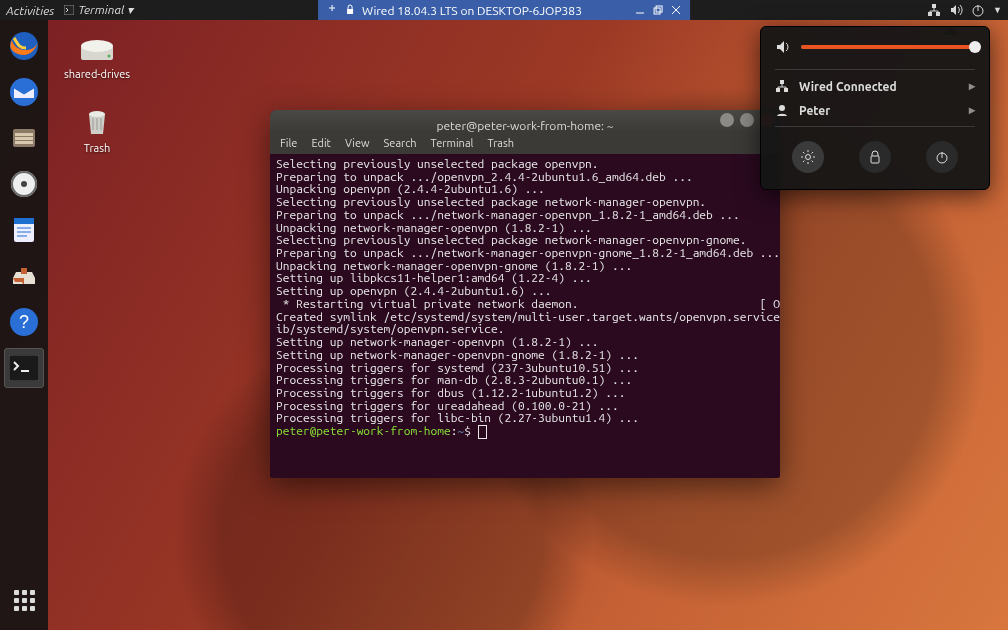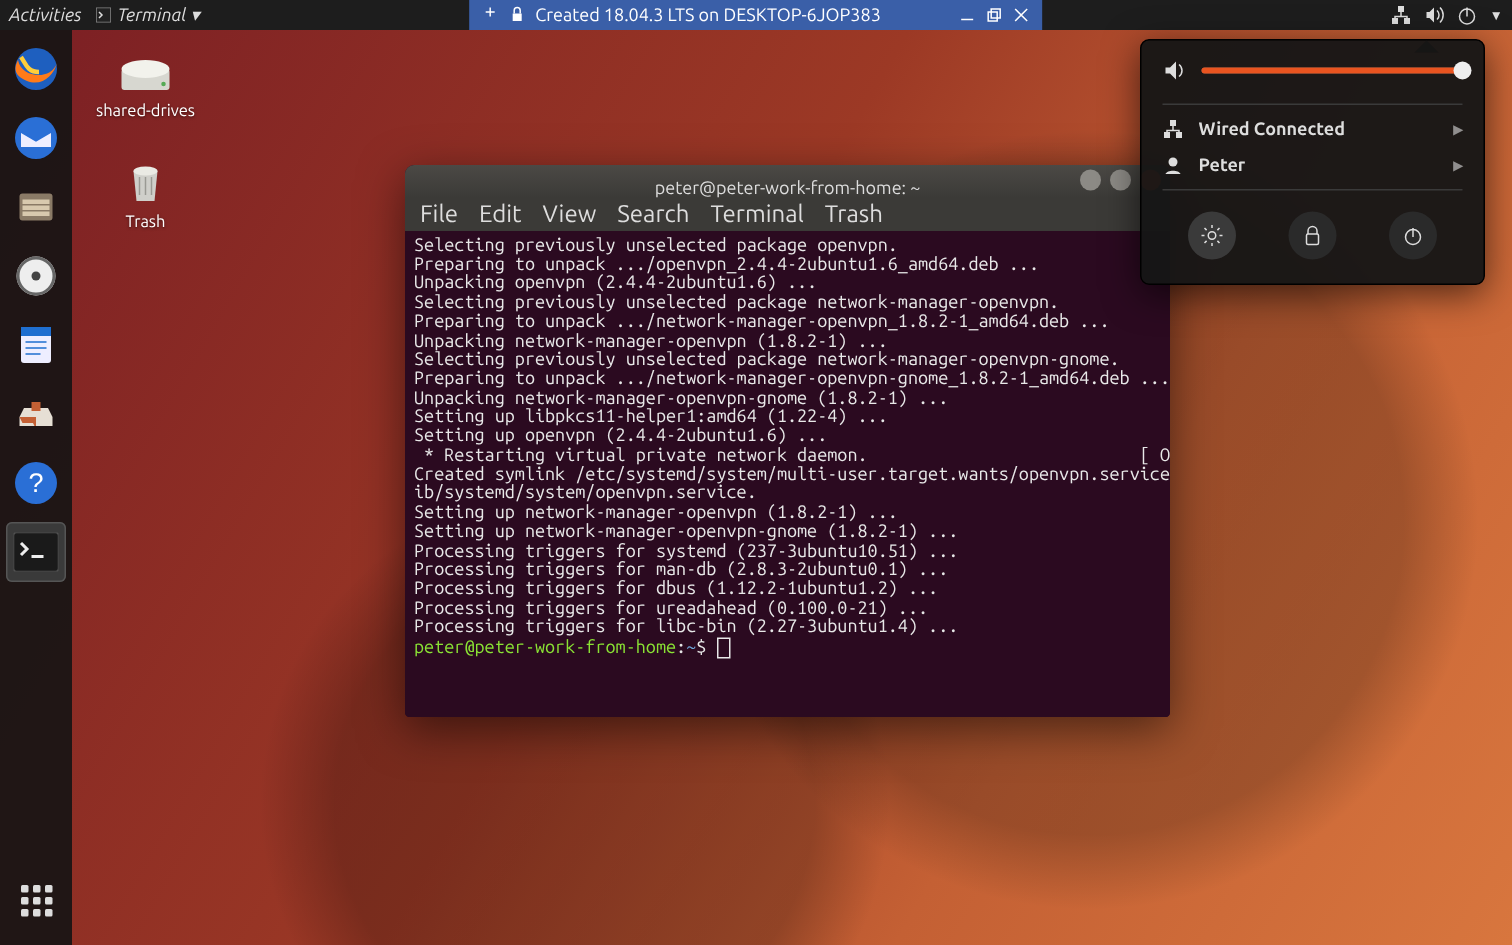--- a/index.html
+++ b/index.html
@@ -25,21 +25,21 @@
   .apps-grid{width:20px;height:20px;display:grid;grid-template-columns:repeat(3,5px);grid-template-rows:repeat(3,5px);gap:3px;}
   .apps-grid span{background:#ddd;border-radius:1px;}
   
   .dicon{position:absolute;width:70px;text-align:center;color:#fff;font-size:11px;text-shadow:0 1px 2px rgba(0,0,0,.6);}
   .dicon .glyph{width:40px;height:32px;margin:0 auto 4px;}
   
   .termwin{position:absolute;left:270px;top:110px;width:510px;border-radius:6px 6px 3px 3px;box-shadow:0 8px 30px rgba(0,0,0,.5);overflow:hidden;background:#300a24;}
   .term-title{height:22px;background:linear-gradient(#4b4945,#3b3a37);display:flex;align-items:flex-end;justify-content:center;color:#ddd;font-size:12px;position:relative;}
   .term-controls{position:absolute;right:6px;top:3px;display:flex;gap:6px;}
   .term-controls span{width:14px;height:14px;border-radius:50%;display:inline-block;}
-  .term-menu{height:22px;background:#3b3a37;display:flex;align-items:center;gap:14px;padding:0 10px;color:#ddd;font-size:16px;}
+  .term-menu{height:22px;background:#3b3a37;display:flex;align-items:center;gap:14px;padding:0 10px;color:#ddd;font-size:11px;}
   .term-body{background:#2b0a20;color:#e8e8e8;font-family:"Ubuntu Mono","DejaVu Sans Mono",monospace;font-size:12px;line-height:1.06;padding:4px 6px 20px;white-space:pre;min-height:300px;}
   .prompt-user{color:#8ae234;}
   .prompt-path{color:#6fa8dc;}
   .cursor{display:inline-block;width:7px;height:12px;border:1px solid #e8e8e8;vertical-align:middle;}
   
   .sysmenu{position:absolute;right:18px;top:26px;width:200px;background:rgba(22,22,22,0.96);border-radius:6px;border:1px solid #000;box-shadow:0 6px 24px rgba(0,0,0,.6);padding:12px 14px 16px;font-weight:bold;}
   .sysmenu::before{content:"";position:absolute;top:-8px;right:30px;border:8px solid transparent;border-bottom-color:rgba(22,22,22,0.96);}
   .vol-row{display:flex;align-items:center;gap:10px;margin-bottom:14px;}
   .slider{flex:1;height:4px;background:#555;border-radius:2px;position:relative;}
   .slider .fill{position:absolute;left:0;top:0;bottom:0;background:#e95420;border-radius:2px;}
@@ -70,21 +70,21 @@
     </span>
   </div>
   <div class="center">
     <svg class="winbtn" viewBox="0 0 12 12">
         <path d="M6 1v6M3 4h6" stroke="#fff"></path>
       </svg>
     <svg class="winbtn" viewBox="0 0 12 12">
         <rect x="3" y="5" width="6" height="5" fill="#fff"></rect>
         <path d="M4 5V3a2 2 0 014 0v2" stroke="#fff" fill="none"></path>
       </svg>
-    <span>Created 18.04.3 LTS on DESKTOP-6JOP383</span>
+    <span>Wired 18.04.3 LTS on DESKTOP-6JOP383</span>
     <span style="width:40px"></span>
     <svg class="winbtn" viewBox="0 0 12 12">
         <path d="M2 9h8" stroke="#fff"></path>
       </svg>
     <svg class="winbtn" viewBox="0 0 12 12">
         <rect x="2" y="4" width="6" height="6" fill="none" stroke="#fff"></rect>
         <rect x="4" y="2" width="6" height="6" fill="none" stroke="#fff"></rect>
       </svg>
     <svg class="winbtn" viewBox="0 0 12 12">
         <path d="M2 2l8 8M10 2l-8 8" stroke="#fff"></path>

